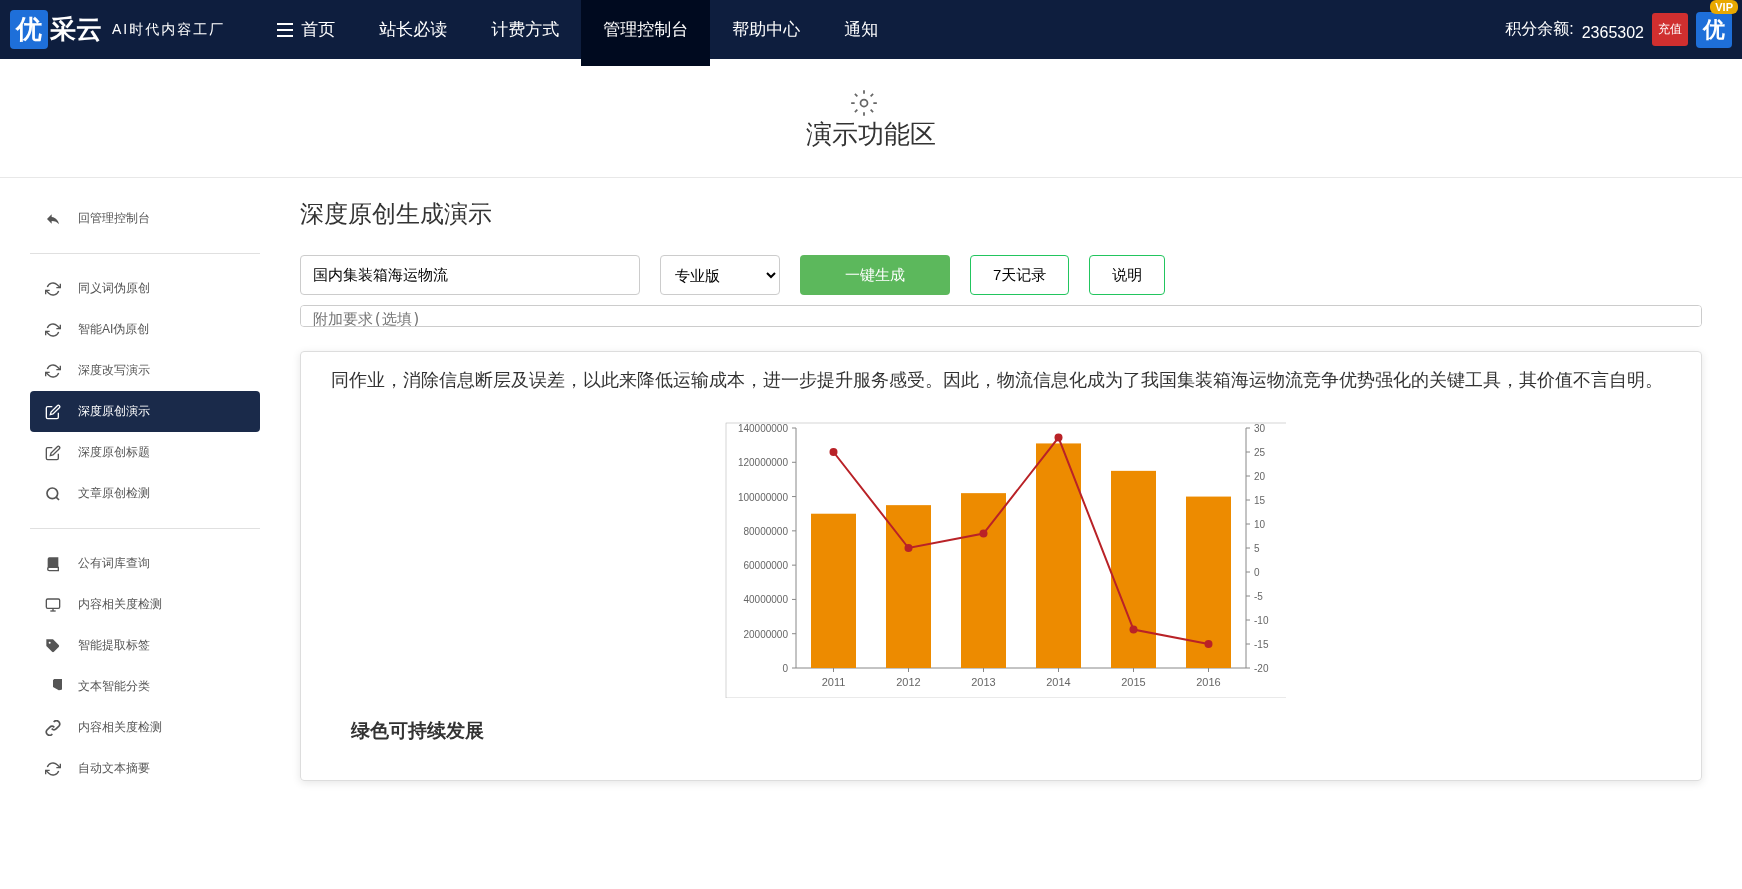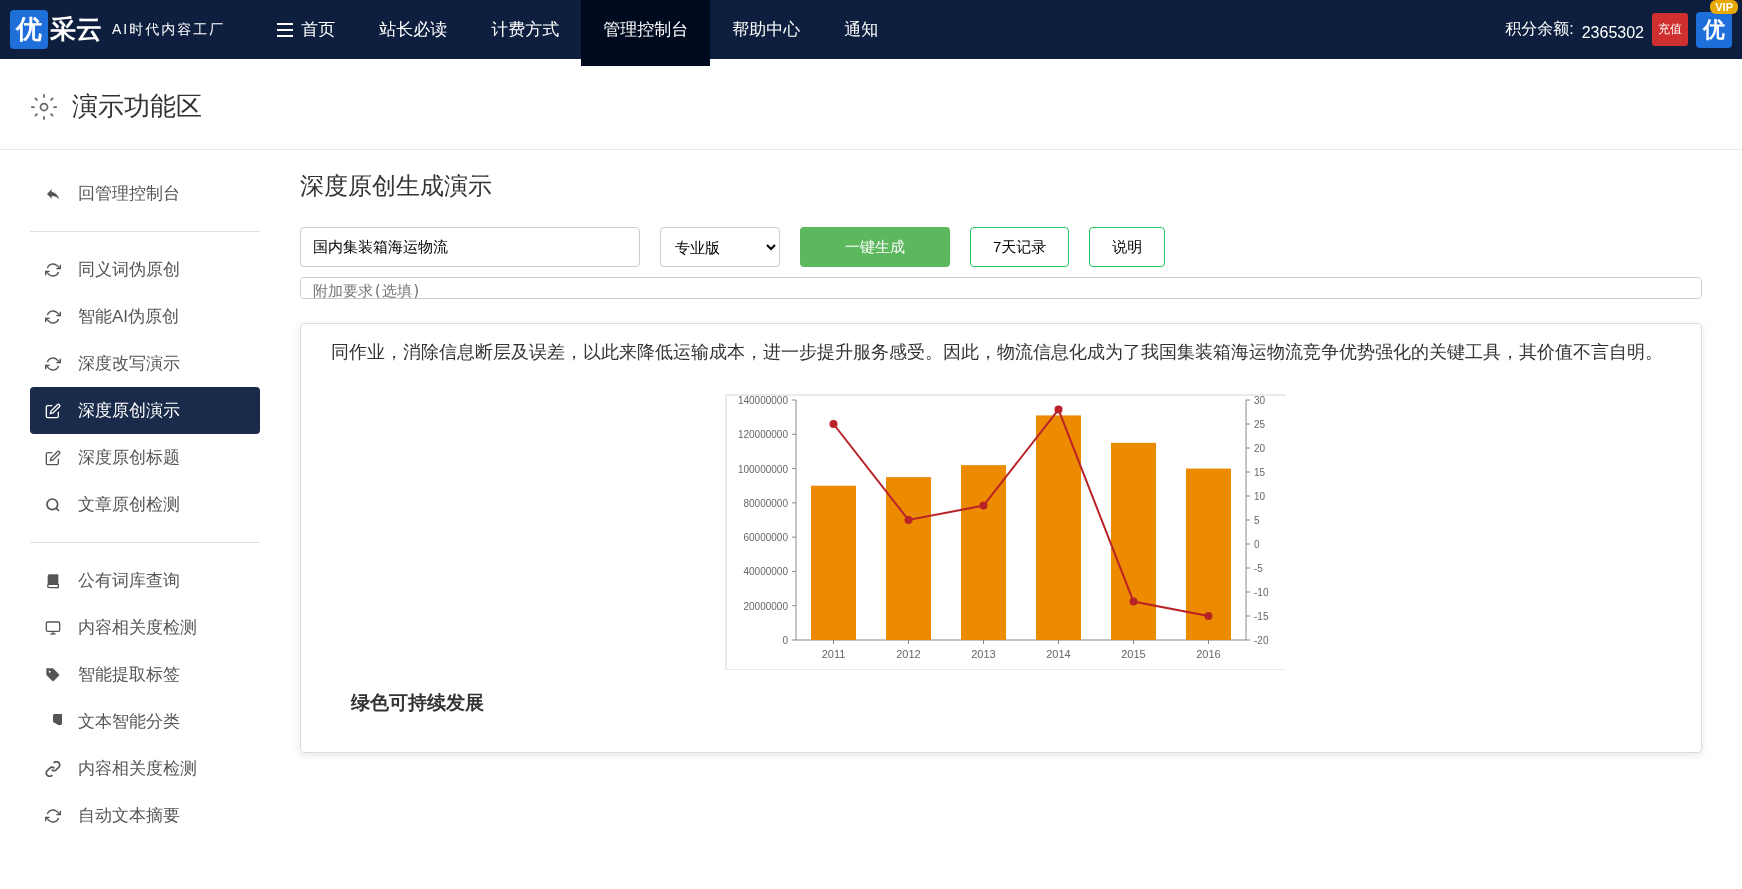--- a/index.html
+++ b/index.html
@@ -17,28 +17,28 @@
 .nav-item .hamburger { margin-right: 8px; }
 .header-right { margin-left: auto; display: flex; align-items: center; padding-right: 10px; gap: 8px; }
 .points-label { font-size: 16px; }
 .points-value { font-size: 16px; margin-top: 7px; }
 .recharge-btn { background: #d02f2f; color: #fff; font-size: 12px; padding: 8px 6px; border-radius: 3px; cursor: pointer; }
 .vip-wrap { position: relative; }
 .vip-badge { position: absolute; top: -12px; right: -6px; background: #e8a800; color: #fff; font-size: 11px; font-weight: bold; padding: 1px 5px; border-radius: 6px; }
 .vip-logo { background: #1e6fd9; color: #fff; font-weight: bold; font-size: 22px; width: 36px; height: 36px; border-radius: 4px; display: flex; align-items: center; justify-content: center; }
 
 
-.page-header { display: flex; align-items: center; padding: 30px 30px 25px 30px; border-bottom: 1px solid #e8e8e8; }
+.page-header { display: flex; align-items: center; padding: 30px 30px 25px 30px; border-bottom: 1px solid #e8e8e8; flex-direction: column; }
 .gear-icon { width: 28px; height: 28px; margin-right: 14px; color: #666; }
 .page-title { font-size: 26px; font-weight: 500; color: #333; }
 
 
 .content { display: flex; }
 .sidebar { width: 290px; padding: 20px 30px; }
-.sidebar-item { display: flex; align-items: center; padding: 12px 14px; font-size: 17px; color: #555; cursor: pointer; border-radius: 4px; }
+.sidebar-item { display: flex; align-items: center; padding: 12px 14px; font-size: 12px; color: #555; cursor: pointer; border-radius: 4px; }
 .sidebar-item.active { background: #1a2a4a; color: #fff; }
 .sidebar-item .icon { width: 20px; margin-right: 14px; display: inline-flex; }
 .sidebar-divider { border: none; border-top: 1px solid #e0e0e0; margin: 14px 0; }
 
 
 .main { flex: 1; padding: 20px 40px 20px 10px; }
 .main-title { font-size: 24px; font-weight: 500; color: #333; margin-bottom: 25px; }
 .controls { display: flex; gap: 20px; margin-bottom: 10px; }
 .text-input { width: 340px; height: 40px; border: 1px solid #ccc; border-radius: 4px; padding: 0 12px; font-size: 15px; }
 .select-input { width: 120px; height: 40px; border: 1px solid #ccc; border-radius: 4px; padding: 0 10px; font-size: 15px; background: #fff; }

